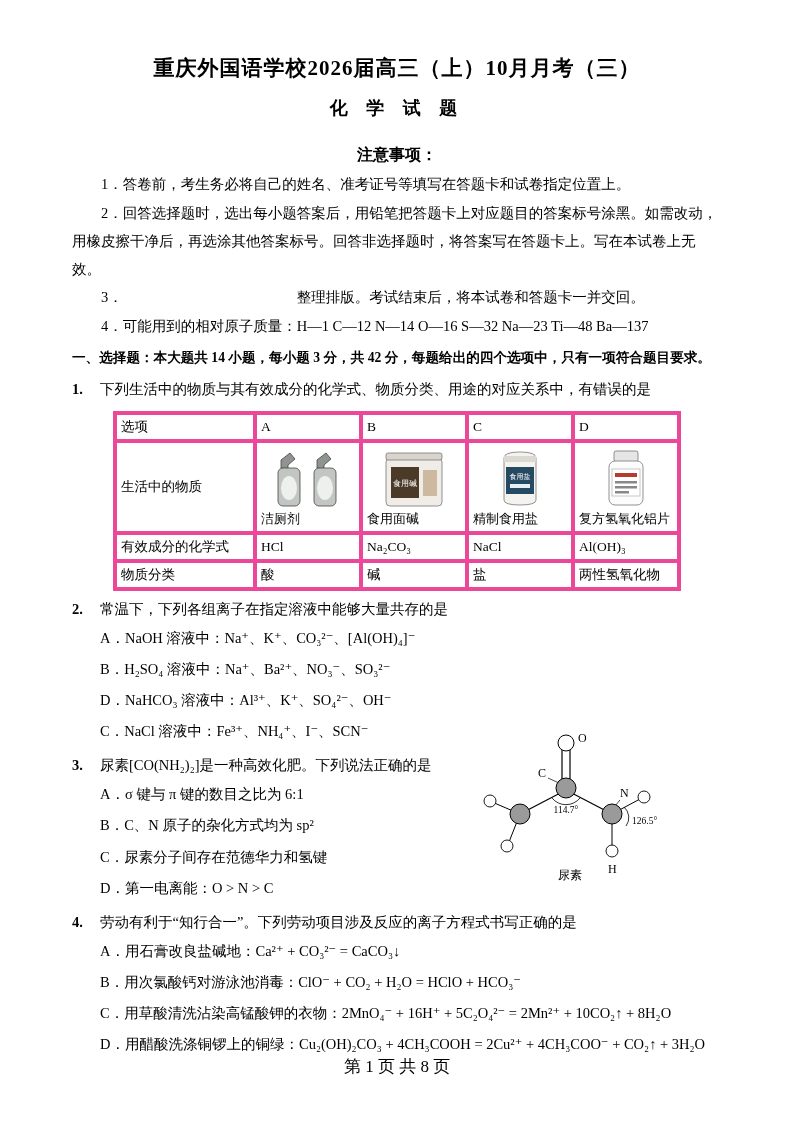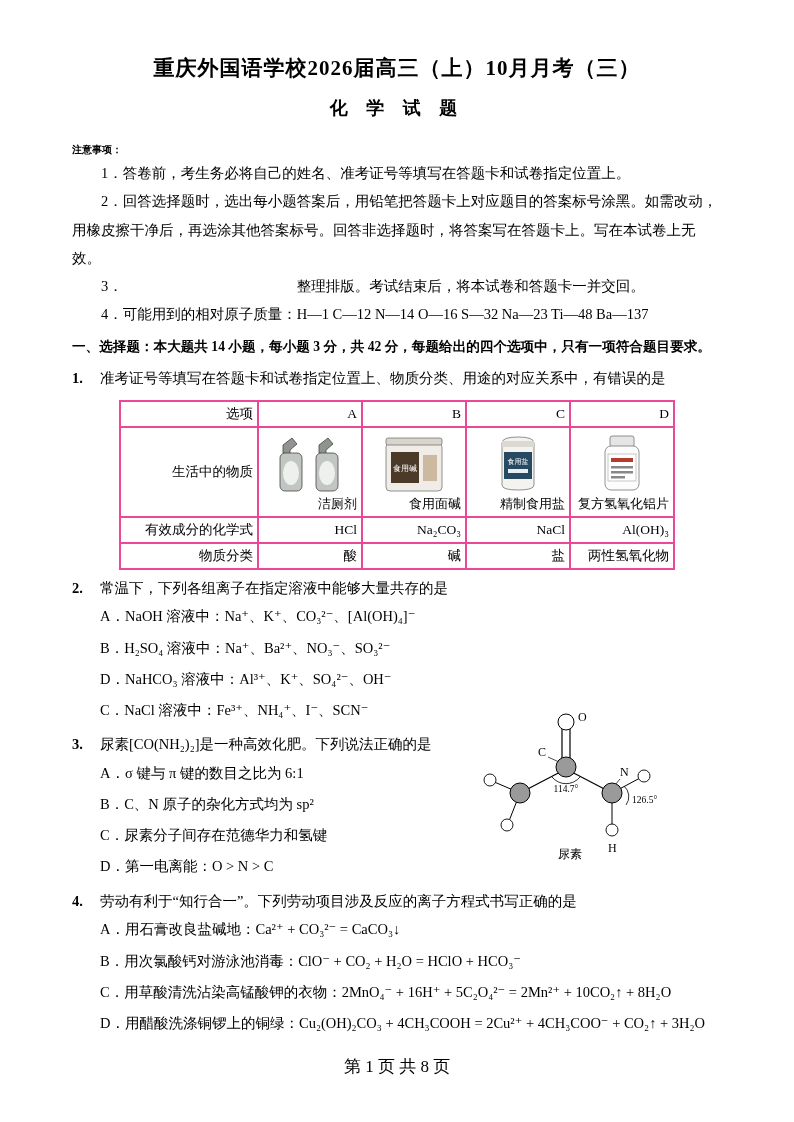--- a/index.html
+++ b/index.html
@@ -6,31 +6,31 @@
   body {
     width: 794px; height: 1122px;
     background: #ffffff; color: #000000;
     font-family: "Liberation Serif", "DejaVu Serif", serif;
     position: relative; overflow: hidden;
   }
   .page { padding: 54px 72px 0 72px; }
   .doc-title { font-size: 21px; font-weight: 700; text-align: center; letter-spacing: 1px; }
   .subject-title { font-size: 18px; font-weight: 700; text-align: center; letter-spacing: 7px; margin-top: 14px; }
   .notices { margin-top: 20px; }
-  .notices-heading { font-size: 10px; font-weight: 700; line-height: 1.9; }
+  .notices-heading { font-size: 16px; font-weight: 700; line-height: 1.9; text-align: center; }
   .notice-item { font-size: 14.5px; line-height: 1.95; text-indent: 2em; }
   .section-heading { font-size: 13.6px; font-weight: 700; line-height: 2; margin-top: 4px; }
   .question { font-size: 14.5px; margin-top: 5px; }
   .q-head { display: flex; line-height: 1.85; }
   .q-num { font-weight: 700; flex: 0 0 28px; }
   .q-stem { flex: 1; }
   .options { margin-left: 28px; }
   .option { line-height: 2.15; }
   .q1-table { border-collapse: collapse; margin: 8px auto 4px auto; font-size: 13.5px; }
-  .q1-table td { border: 2px solid #ec4899; text-align: right; vertical-align: middle; padding: 3px 4px; }
+  .q1-table td { border: 4px solid #ec4899; text-align: left; vertical-align: middle; padding: 3px 4px; }
   .q1-table .row-label-cell { width: 128px; }
   .q1-table .data-cell { width: 94px; }
   .prod-img { display: block; margin: 2px auto 0 auto; }
   .prod-caption { font-size: 13px; margin-top: 2px; }
   .q3-wrap { position: relative; }
   .urea-diagram { position: absolute; top: -24px; right: 50px; }
   .urea-diagram text { font-family: "Liberation Serif", "DejaVu Serif", serif; fill: #000; }
   .footer { position: absolute; left: 0; right: 0; bottom: 44px; text-align: center; font-size: 17px; }
 </style>
 </head>
@@ -47,21 +47,21 @@
     <div class="notice-item">2．回答选择题时，选出每小题答案后，用铅笔把答题卡上对应题目的答案标号涂黑。如需改动，用橡皮擦干净后，再选涂其他答案标号。回答非选择题时，将答案写在答题卡上。写在本试卷上无效。</div>
     <div class="notice-item">3．　　　　　　　　　　　　整理排版。考试结束后，将本试卷和答题卡一并交回。</div>
     <div class="notice-item">4．可能用到的相对原子质量：H—1 C—12 N—14 O—16 S—32 Na—23 Ti—48 Ba—137</div>
   </div>
 
   <div class="section-heading">一、选择题：本大题共 14 小题，每小题 3 分，共 42 分，每题给出的四个选项中，只有一项符合题目要求。</div>
 
   <div class="question">
     <div class="q-head">
       <span class="q-num">1.</span>
-      <span class="q-stem">准考证号等填写在答题卡和试卷指定位置上、物质分类、用途的对应关系中，有错误的是</span>
+      <span class="q-stem">下列生活中的物质与其有效成分的化学式、物质分类、用途的对应关系中，有错误的是</span>
     </div>
     <table class="q1-table">
       <tbody>
         <tr>
           <td class="row-label-cell">选项</td>
           <td class="data-cell">A</td>
           <td class="data-cell">B</td>
           <td class="data-cell">C</td>
           <td class="data-cell">D</td>
         </tr>

